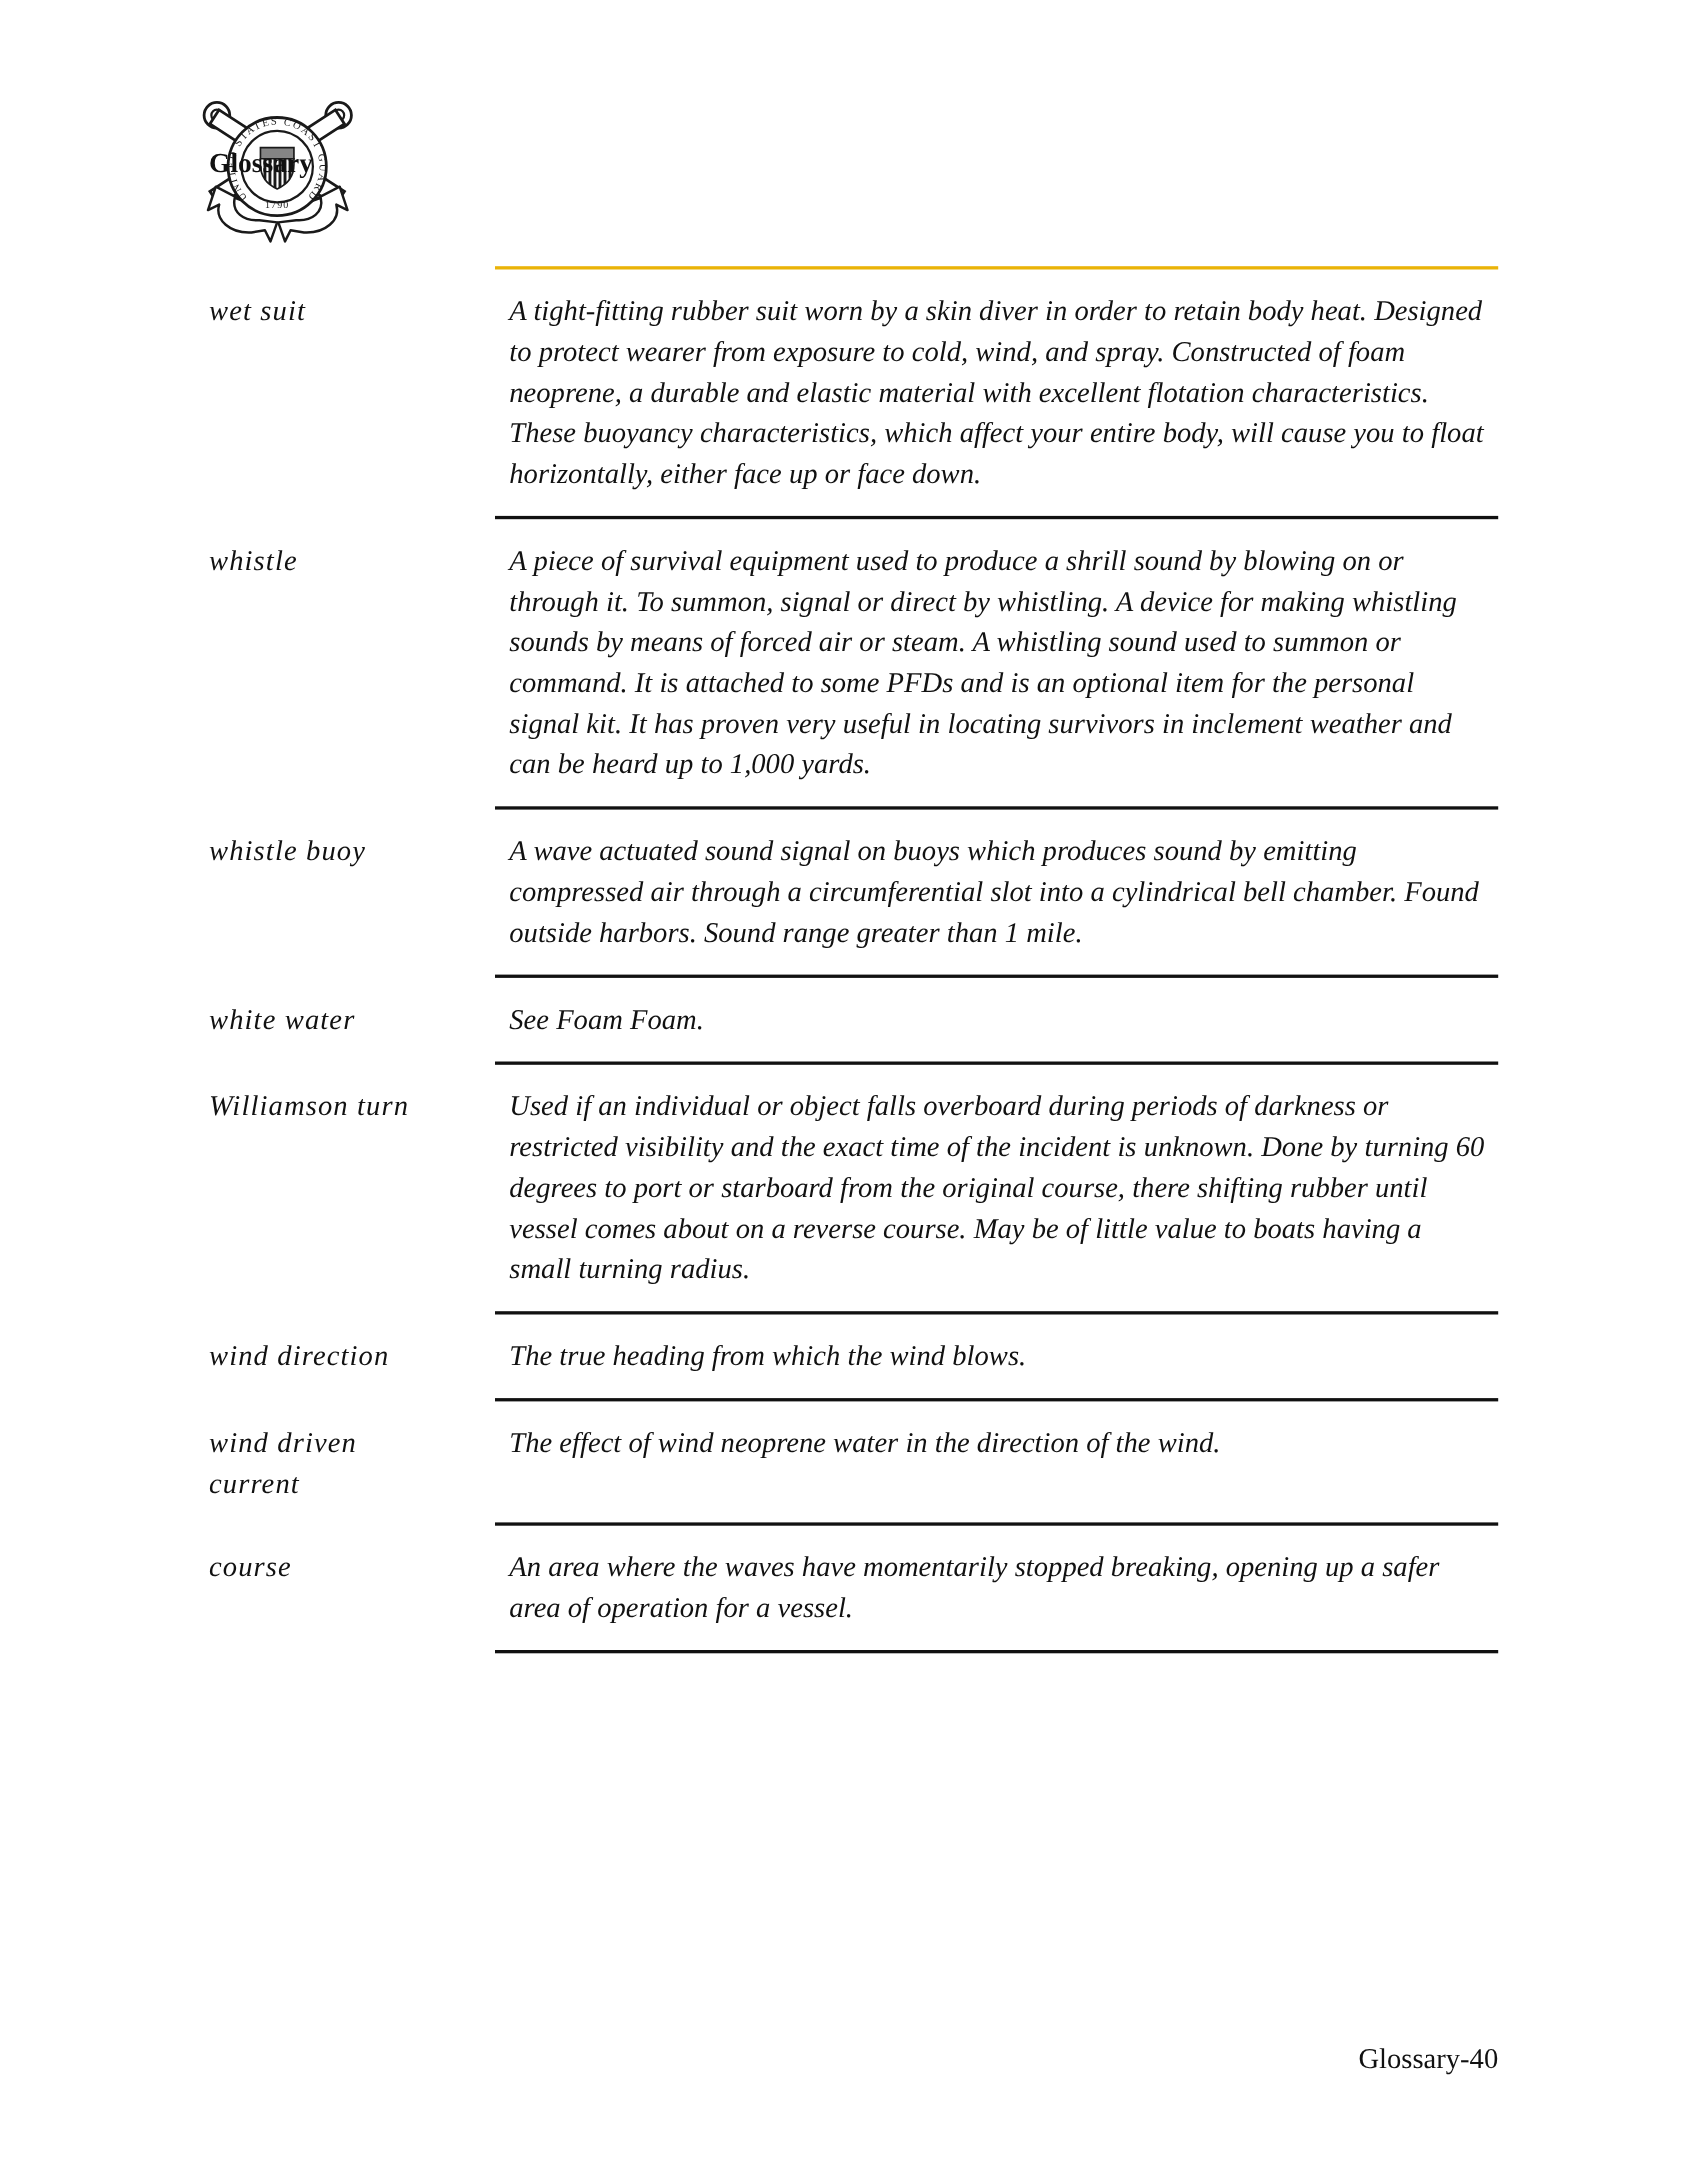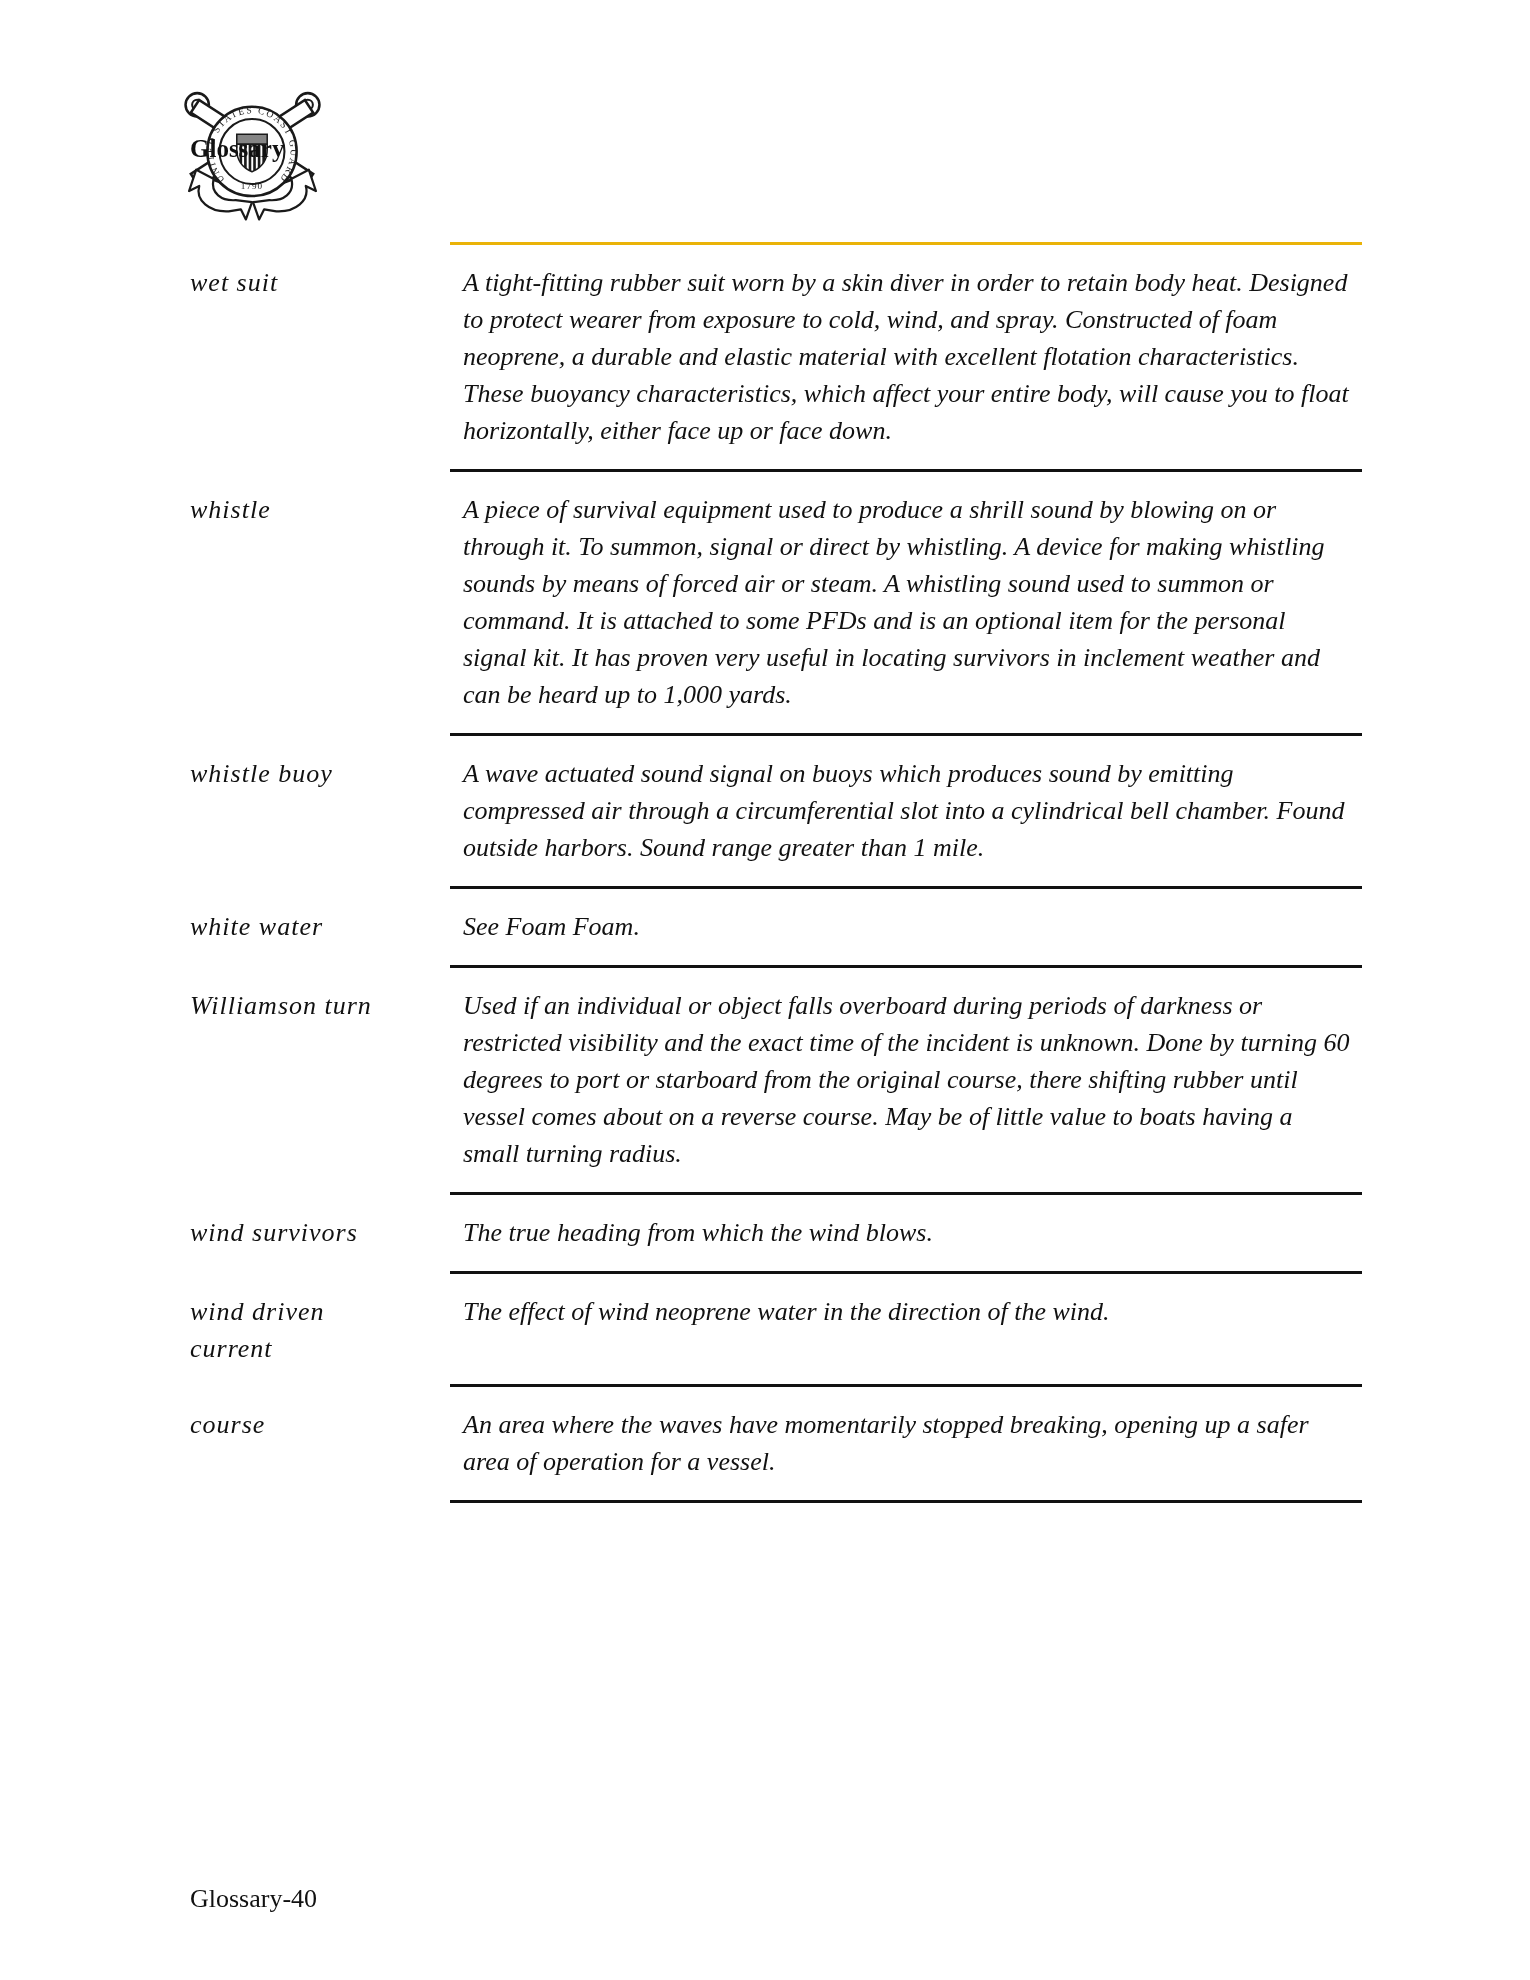--- a/index.html
+++ b/index.html
@@ -27,21 +27,21 @@
   .definition {
     padding:19px 10px 20px 13px;
     font-size:26px; line-height:37px;
     border-bottom:3px solid #111111;
   }
   .entry:first-child .definition { border-top:3px solid #eab308; }
   .entry:first-child .term { padding-top:22px; }
 
   .footer-label {
     position:absolute; left:190px; top:1856px; width:1172px;
-    text-align:left; font-size:26px; line-height:32px;margin-top:27px;
+    text-align:right; font-size:26px; line-height:32px;
   }
 </style>
 </head>
 <body>
 
 <div class="page">
 
   <div class="logo">
     <svg viewBox="0 0 137 135" xmlns="http://www.w3.org/2000/svg">
       <defs>
@@ -103,21 +103,21 @@
       <div class="definition">See Foam Foam.</div>
     </div>
 
     <div class="entry">
       <div class="term">Williamson turn</div>
       <div class="definition">Used if an individual or object falls overboard during periods of darkness or restricted visibility and the exact time of the incident is unknown. Done by turning 60 degrees to port or starboard from the original course, there shifting rubber until vessel comes about on a reverse course. May be of little value to boats having a small turning radius.</div>
     </div>
 
 
     <div class="entry">
-      <div class="term">wind survivors</div>
+      <div class="term">wind direction</div>
       <div class="definition">The true heading from which the wind blows.</div>
     </div>
 
     <div class="entry">
       <div class="term">wind driven current</div>
       <div class="definition">The effect of wind neoprene water in the direction of the wind.</div>
     </div>
 
     <div class="entry">
       <div class="term">course</div>

